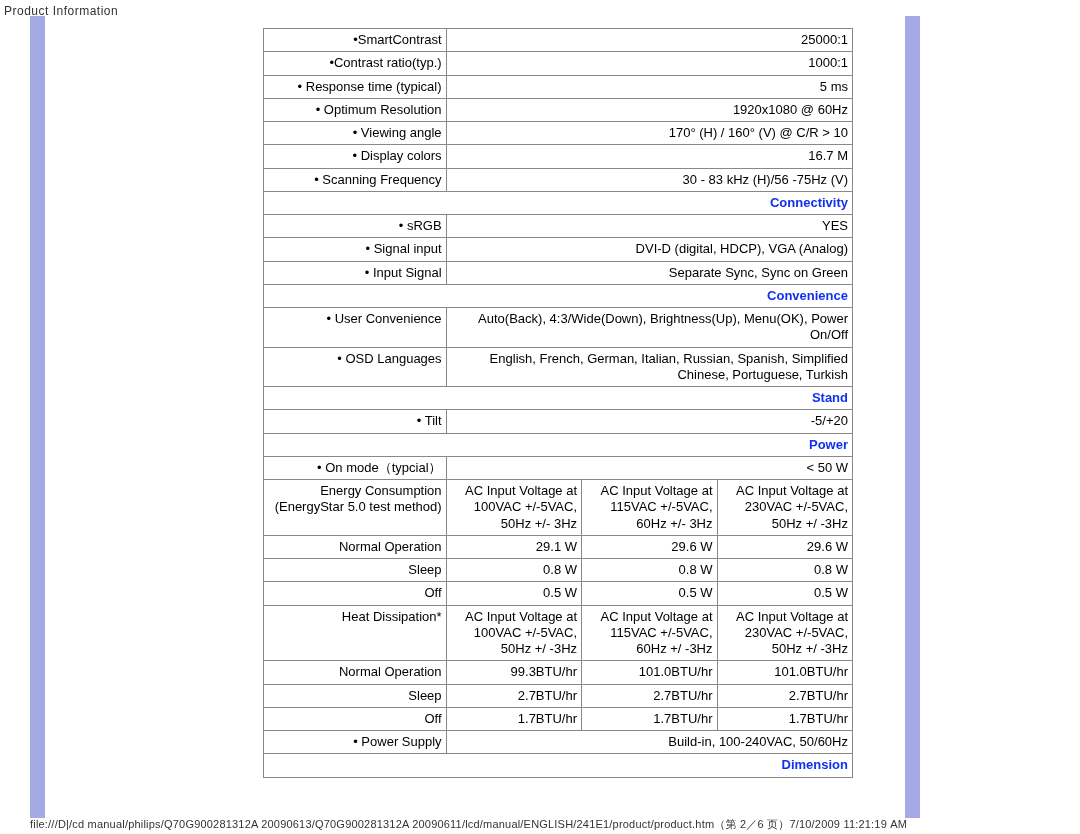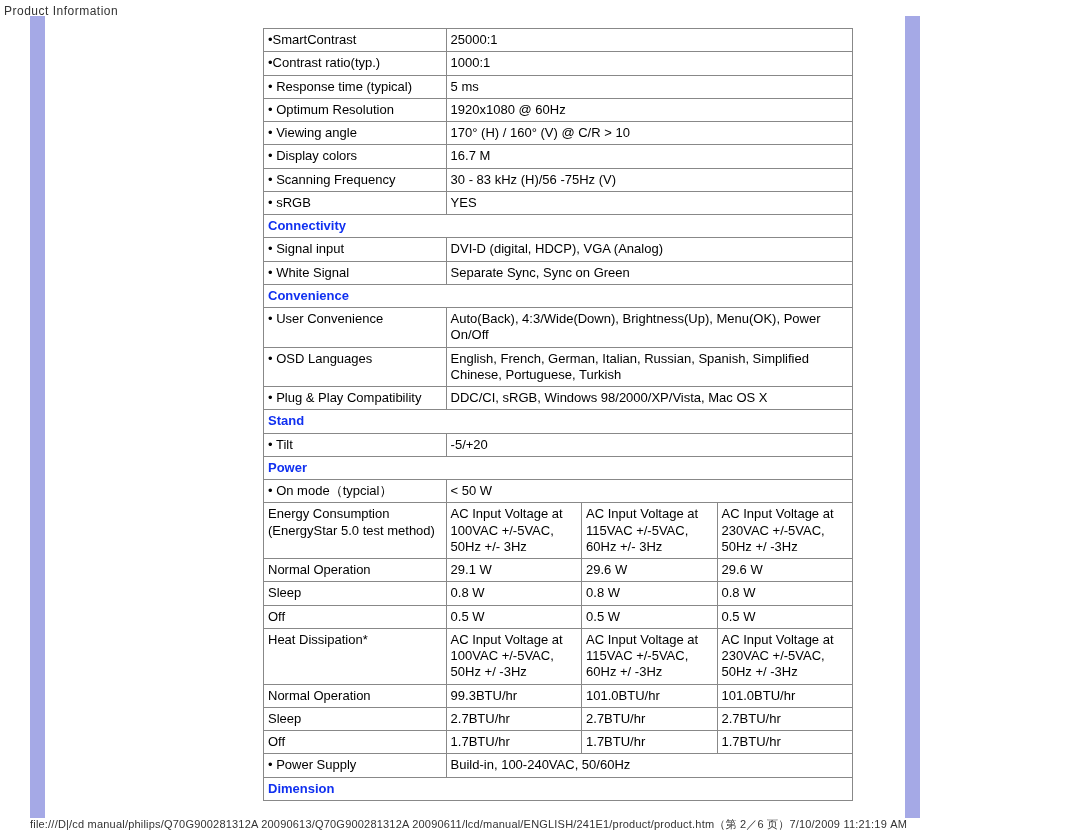--- a/index.html
+++ b/index.html
@@ -41,20 +41,21 @@
     width: 15px;
     background: #a5a9e6;
     flex: 0 0 15px;
   }
   .left-pad {
     flex: 0 0 218px;
   }
   .main {
     flex: 0 0 590px;
     padding-top: 12px;
+    text-align: right;
   }
   .right-pad {
     flex: 0 0 52px;
   }
   .right-gap {
     flex: 1 1 auto;
   }
 
   table.spec {
     width: 100%;
@@ -119,48 +120,44 @@
           </tr>
           <tr>
             <td>• Display colors</td>
             <td colspan="3">16.7 M</td>
           </tr>
           <tr>
             <td>• Scanning Frequency</td>
             <td colspan="3">30 - 83 kHz (H)/56 -75Hz (V)</td>
           </tr>
           <tr>
+            <td colspan="4" class="section">Connectivity</td>
+          </tr>
+          <tr>
             <td>• sRGB</td>
             <td colspan="3">  YES</td>
           </tr>
           <tr>
-            <td colspan="4" class="section">Connectivity</td>
-          </tr>
-          <tr>
             <td>• Signal input</td>
             <td colspan="3">DVI-D (digital, HDCP), VGA (Analog)</td>
           </tr>
           <tr>
-            <td>• White Signal</td>
+            <td>• Input Signal</td>
             <td colspan="3">Separate Sync, Sync on Green</td>
           </tr>
           <tr>
             <td colspan="4" class="section">Convenience</td>
           </tr>
           <tr>
             <td>• User Convenience</td>
             <td colspan="3">Auto(Back), 4:3/Wide(Down), Brightness(Up), Menu(OK), Power On/Off</td>
           </tr>
           <tr>
             <td>• OSD Languages</td>
             <td colspan="3">English, French, German, Italian, Russian, Spanish, Simplified Chinese, Portuguese, Turkish</td>
-          </tr>
-          <tr>
-            <td>• Plug &amp; Play Compatibility</td>
-            <td colspan="3">DDC/CI, sRGB, Windows 98/2000/XP/Vista, Mac OS X</td>
           </tr>
           <tr>
             <td colspan="4" class="section">Stand</td>
           </tr>
           <tr>
             <td>• Tilt</td>
             <td colspan="3">-5/+20</td>
           </tr>
           <tr>
             <td colspan="4" class="section">Power</td>

